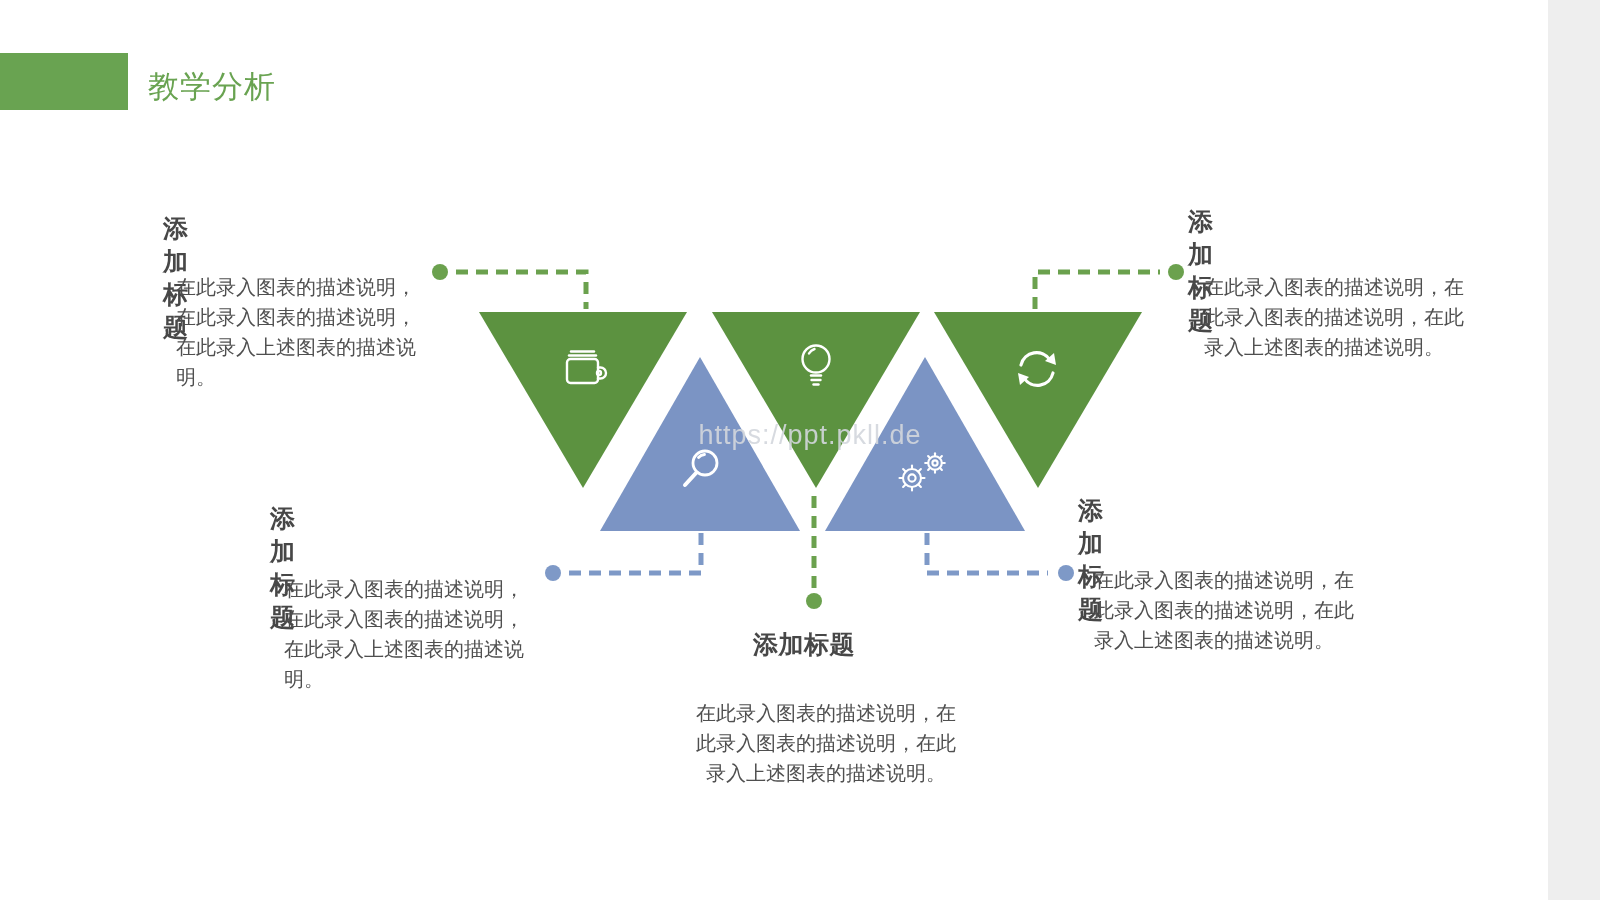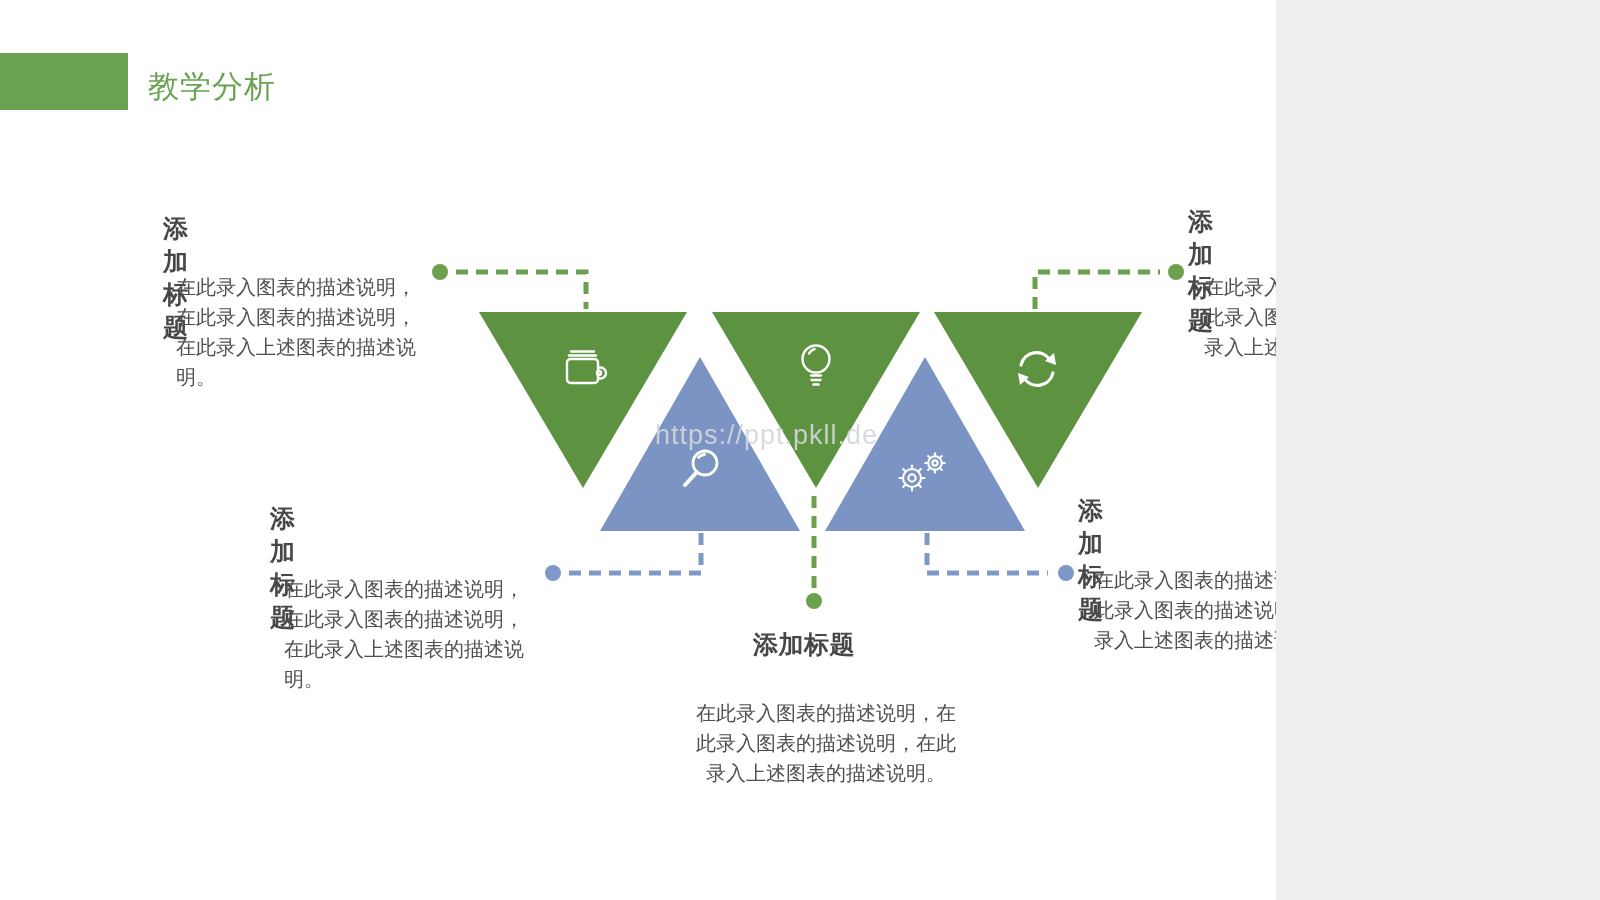--- a/index.html
+++ b/index.html
@@ -9,21 +9,21 @@
     --green-line: #6ba14e;
     --blue-line: #7e99c7;
     --title-gray: #474747;
     --body-gray: #4f4f4f;
     --watermark: #d3d7dd;
   }
   html,body{margin:0;padding:0;background:#eee;}
   *{box-sizing:border-box;}
   .slide{
     position:relative;
-    width:1276px;height:900px;
+    width:1548px;height:900px;
     background:#ffffff;
     overflow:hidden;
     font-family:"Liberation Sans","DejaVu Sans",sans-serif;
   }
   
   .header-bar{
     position:absolute;left:0;top:53px;width:128px;height:57px;
     background:var(--green-bright);
   }
   .header-title{
@@ -59,21 +59,21 @@
   .iconstroke{stroke:#ffffff;fill:none;stroke-width:2.4;stroke-linecap:round;stroke-linejoin:round;}
   
   #connectors{position:absolute;left:0;top:0;z-index:2;pointer-events:none;}
   .dash-green{stroke:var(--green-line);stroke-width:5;fill:none;stroke-dasharray:12 8;}
   .dash-blue{stroke:var(--blue-line);stroke-width:5;fill:none;stroke-dasharray:12 8;}
   .dot-green{fill:var(--green-line);}
   .dot-blue{fill:var(--blue-line);}
   
   .watermark{
     position:absolute;left:655px;top:420px;width:310px;z-index:5;
-    text-align:left;font-size:27px;letter-spacing:1px;
+    text-align:center;font-size:27px;letter-spacing:1px;
     color:var(--watermark);opacity:.9;
   }
   
   .tblock{position:absolute;z-index:6;}
   .tblock h2{
     margin:0;font-size:25px;font-weight:700;color:var(--title-gray);
     letter-spacing:.5px;
   }
   .tblock p{
     margin:16px;font-size:20px;line-height:30px;color:var(--body-gray);

